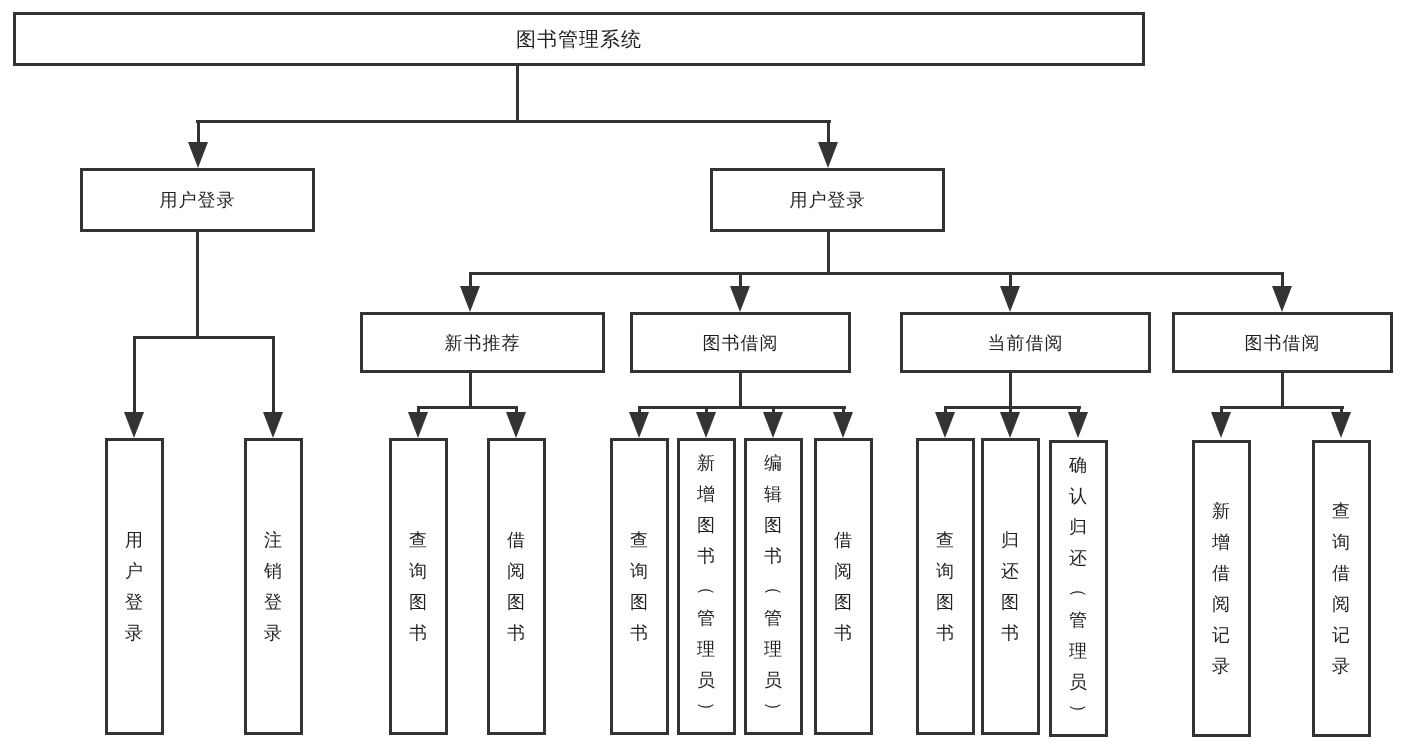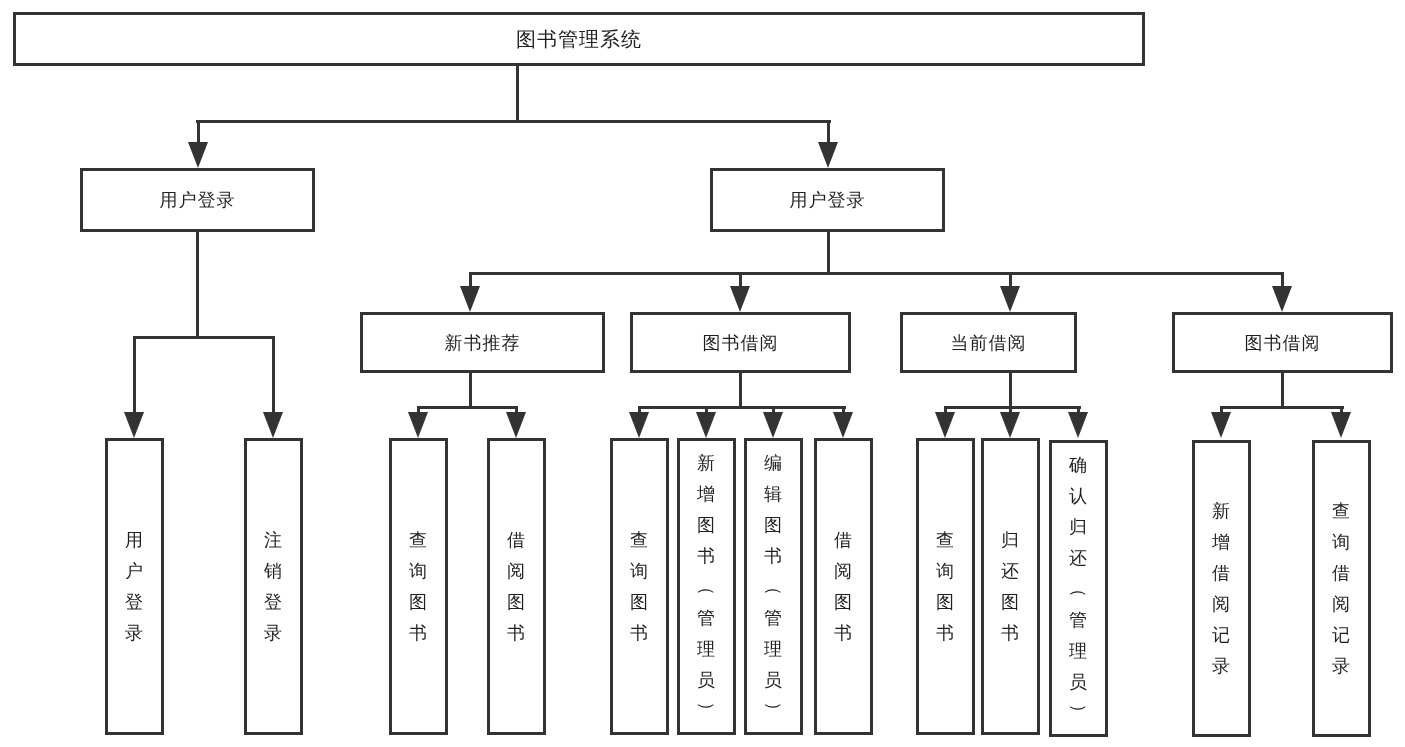--- a/index.html
+++ b/index.html
@@ -120,21 +120,21 @@
   <div class="arrow" style="left:1000px;top:286px;"></div>
   <div class="vline" style="left:1281px;top:272px;height:16px;"></div>
   <div class="arrow" style="left:1272px;top:286px;"></div>
 
   <div class="node" style="left:360px;top:312px;width:245px;height:61px;">
     <span>新书推荐</span>
   </div>
   <div class="node" style="left:630px;top:312px;width:221px;height:61px;text-align:right;">
     <span>图书借阅</span>
   </div>
-  <div class="node" style="left:900px;top:312px;width:177px;height:61px;">
+  <div class="node" style="left:900px;top:312px;width:251px;height:61px;">
     <span>当前借阅</span>
   </div>
   <div class="node" style="left:1172px;top:312px;width:221px;height:61px;">
     <span>图书借阅</span>
   </div>
 
   <div class="vline" style="left:469px;top:373px;height:33px;"></div>
   <div class="hline" style="left:417px;top:406px;width:101px;"></div>
   <div class="vline" style="left:417px;top:406px;height:8px;"></div>
   <div class="arrow" style="left:408px;top:412px;"></div>

